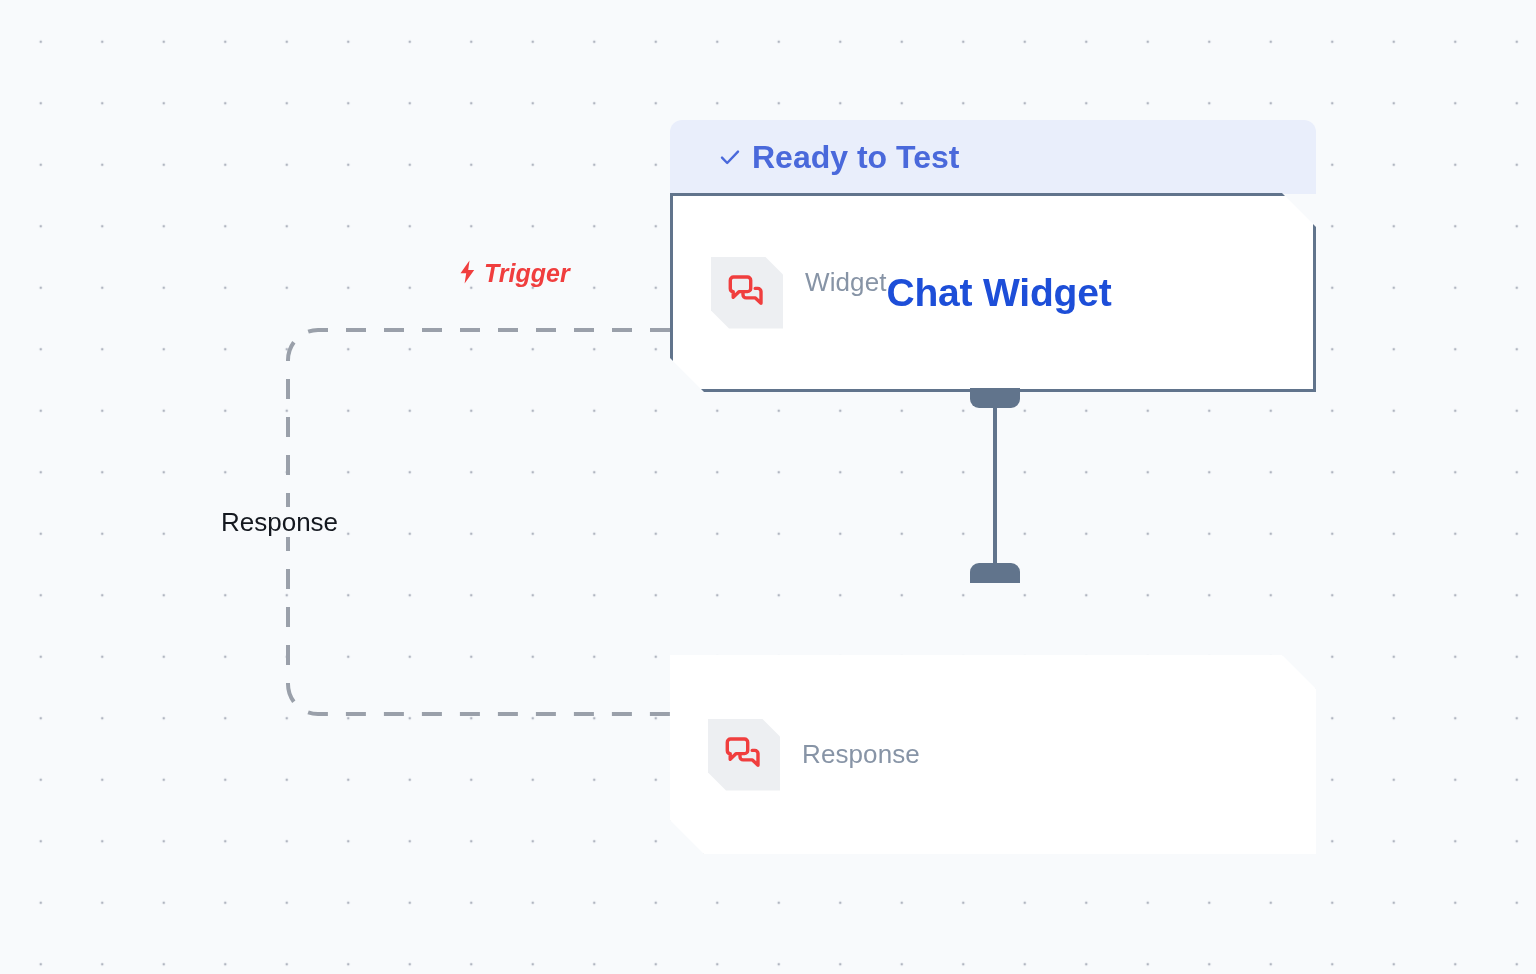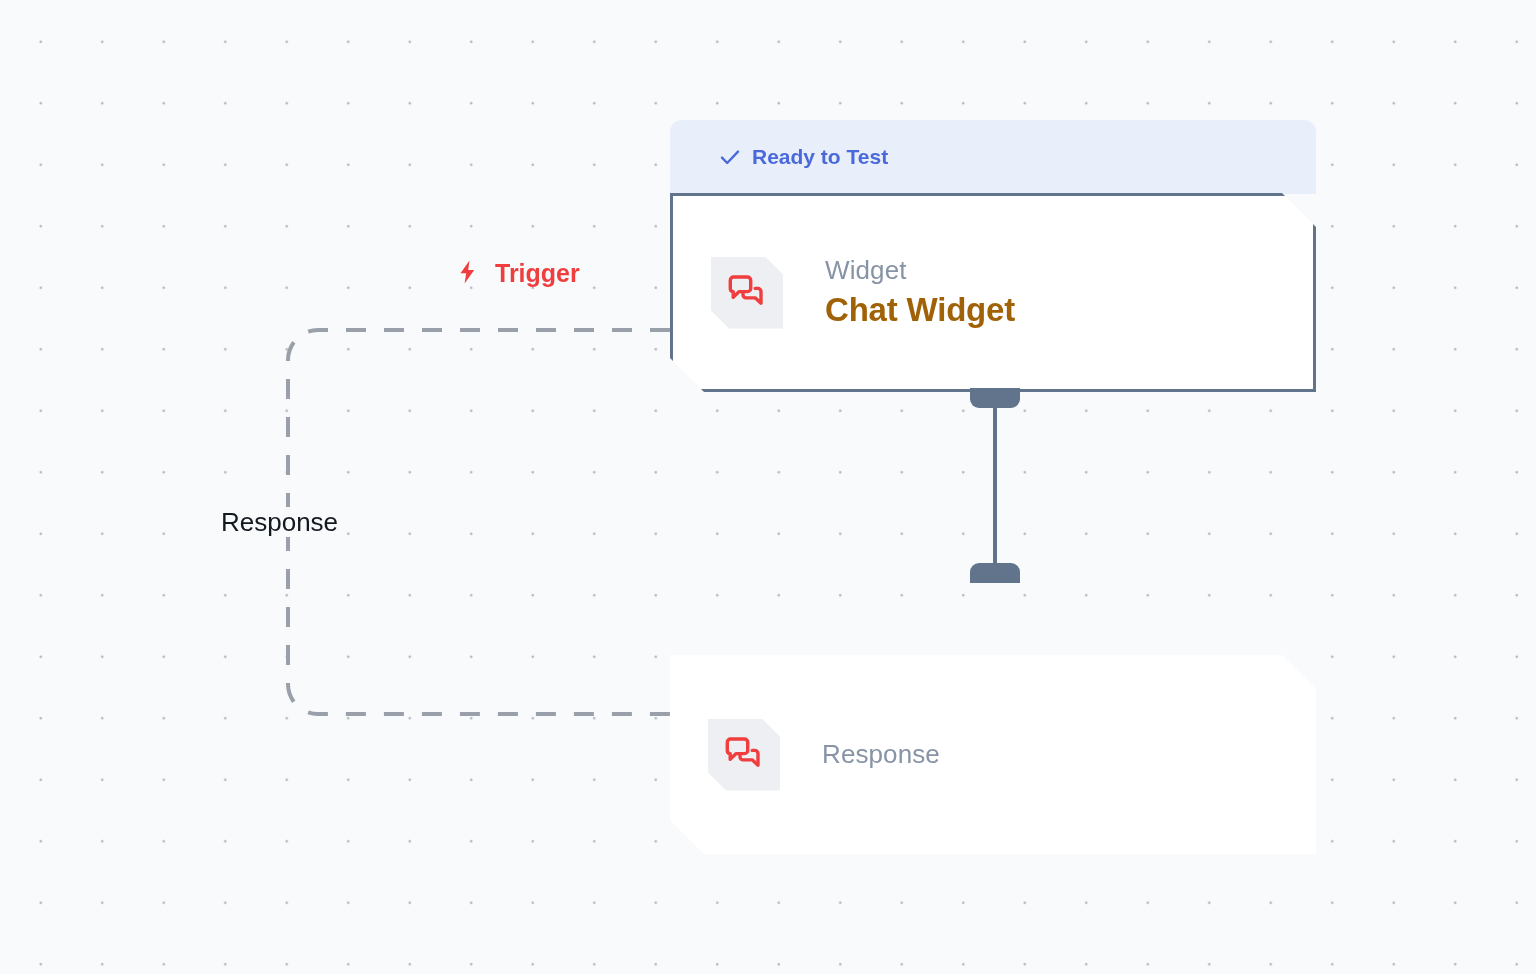--- a/index.html
+++ b/index.html
@@ -40,21 +40,22 @@
     line-height: 1;
   }
   .edge-label.trigger {
     left: 459px;
     top: 260px;
     color: #f03e3e;
     font-size: 25px;
     font-weight: 700;
     display: flex;
     align-items: center;
-    gap: 18px;
+    gap: 7px;
+    font-style: italic;
   }
   .edge-label.trigger .bolt {
     display: inline-block;
     width: 18px;
     height: 26px;
     line-height: 26px;
     font-size: 24px;
   }
   .edge-label.response {
     left: 217px;
@@ -73,21 +74,21 @@
 
   .node-header {
     position: absolute;
     left: 0;
     top: 0;
     display: flex;
     align-items: center;
     gap: 10px;
     box-sizing: border-box;
     padding: 0 0 0 48px;
-    font-size: 21px;
+    font-size: 32px;
     font-weight: 700;
     border-radius: 12px 12px 0 0;
   }
   .node-header .hdr-icon {
     display: inline-flex;
     align-items: center;
     justify-content: center;
     width: 24px;
     height: 24px;
   }
@@ -107,36 +108,36 @@
     flex: 0 0 72px;
     background: #edeff2;
     display: flex;
     align-items: center;
     justify-content: center;
     -webkit-clip-path: polygon(0 0, calc(100% - 18px) 0, 100% 18px, 100% 100%, 18px 100%, 0 calc(100% - 18px));
     clip-path: polygon(0 0, calc(100% - 18px) 0, 100% 18px, 100% 100%, 18px 100%, 0 calc(100% - 18px));
   }
 
   .node-text {
-    margin-left: 42px;
-    display: flex;
-    flex-direction: column;
+    margin-left: 22px;
+    display: flex;
+    flex-direction: row;
     justify-content: center;
   }
   .node-kind {
     font-size: 26px;
     font-weight: 400;
     color: #8794a6;
     line-height: 1.22;
     letter-spacing: 0.1px;
   }
   .node-title {
-    font-size: 33px;
+    font-size: 39px;
     font-weight: 700;
-    color: #a16207;
+    color: #1d4ed8;
     line-height: 1.25;
     letter-spacing: -0.2px;
     margin-top: 2px;
   }
 
   
   #node-widget { left: 670px; top: 120px; width: 646px; height: 272px; }
   #node-widget .node-header {
     width: 646px;
     height: 74px;

